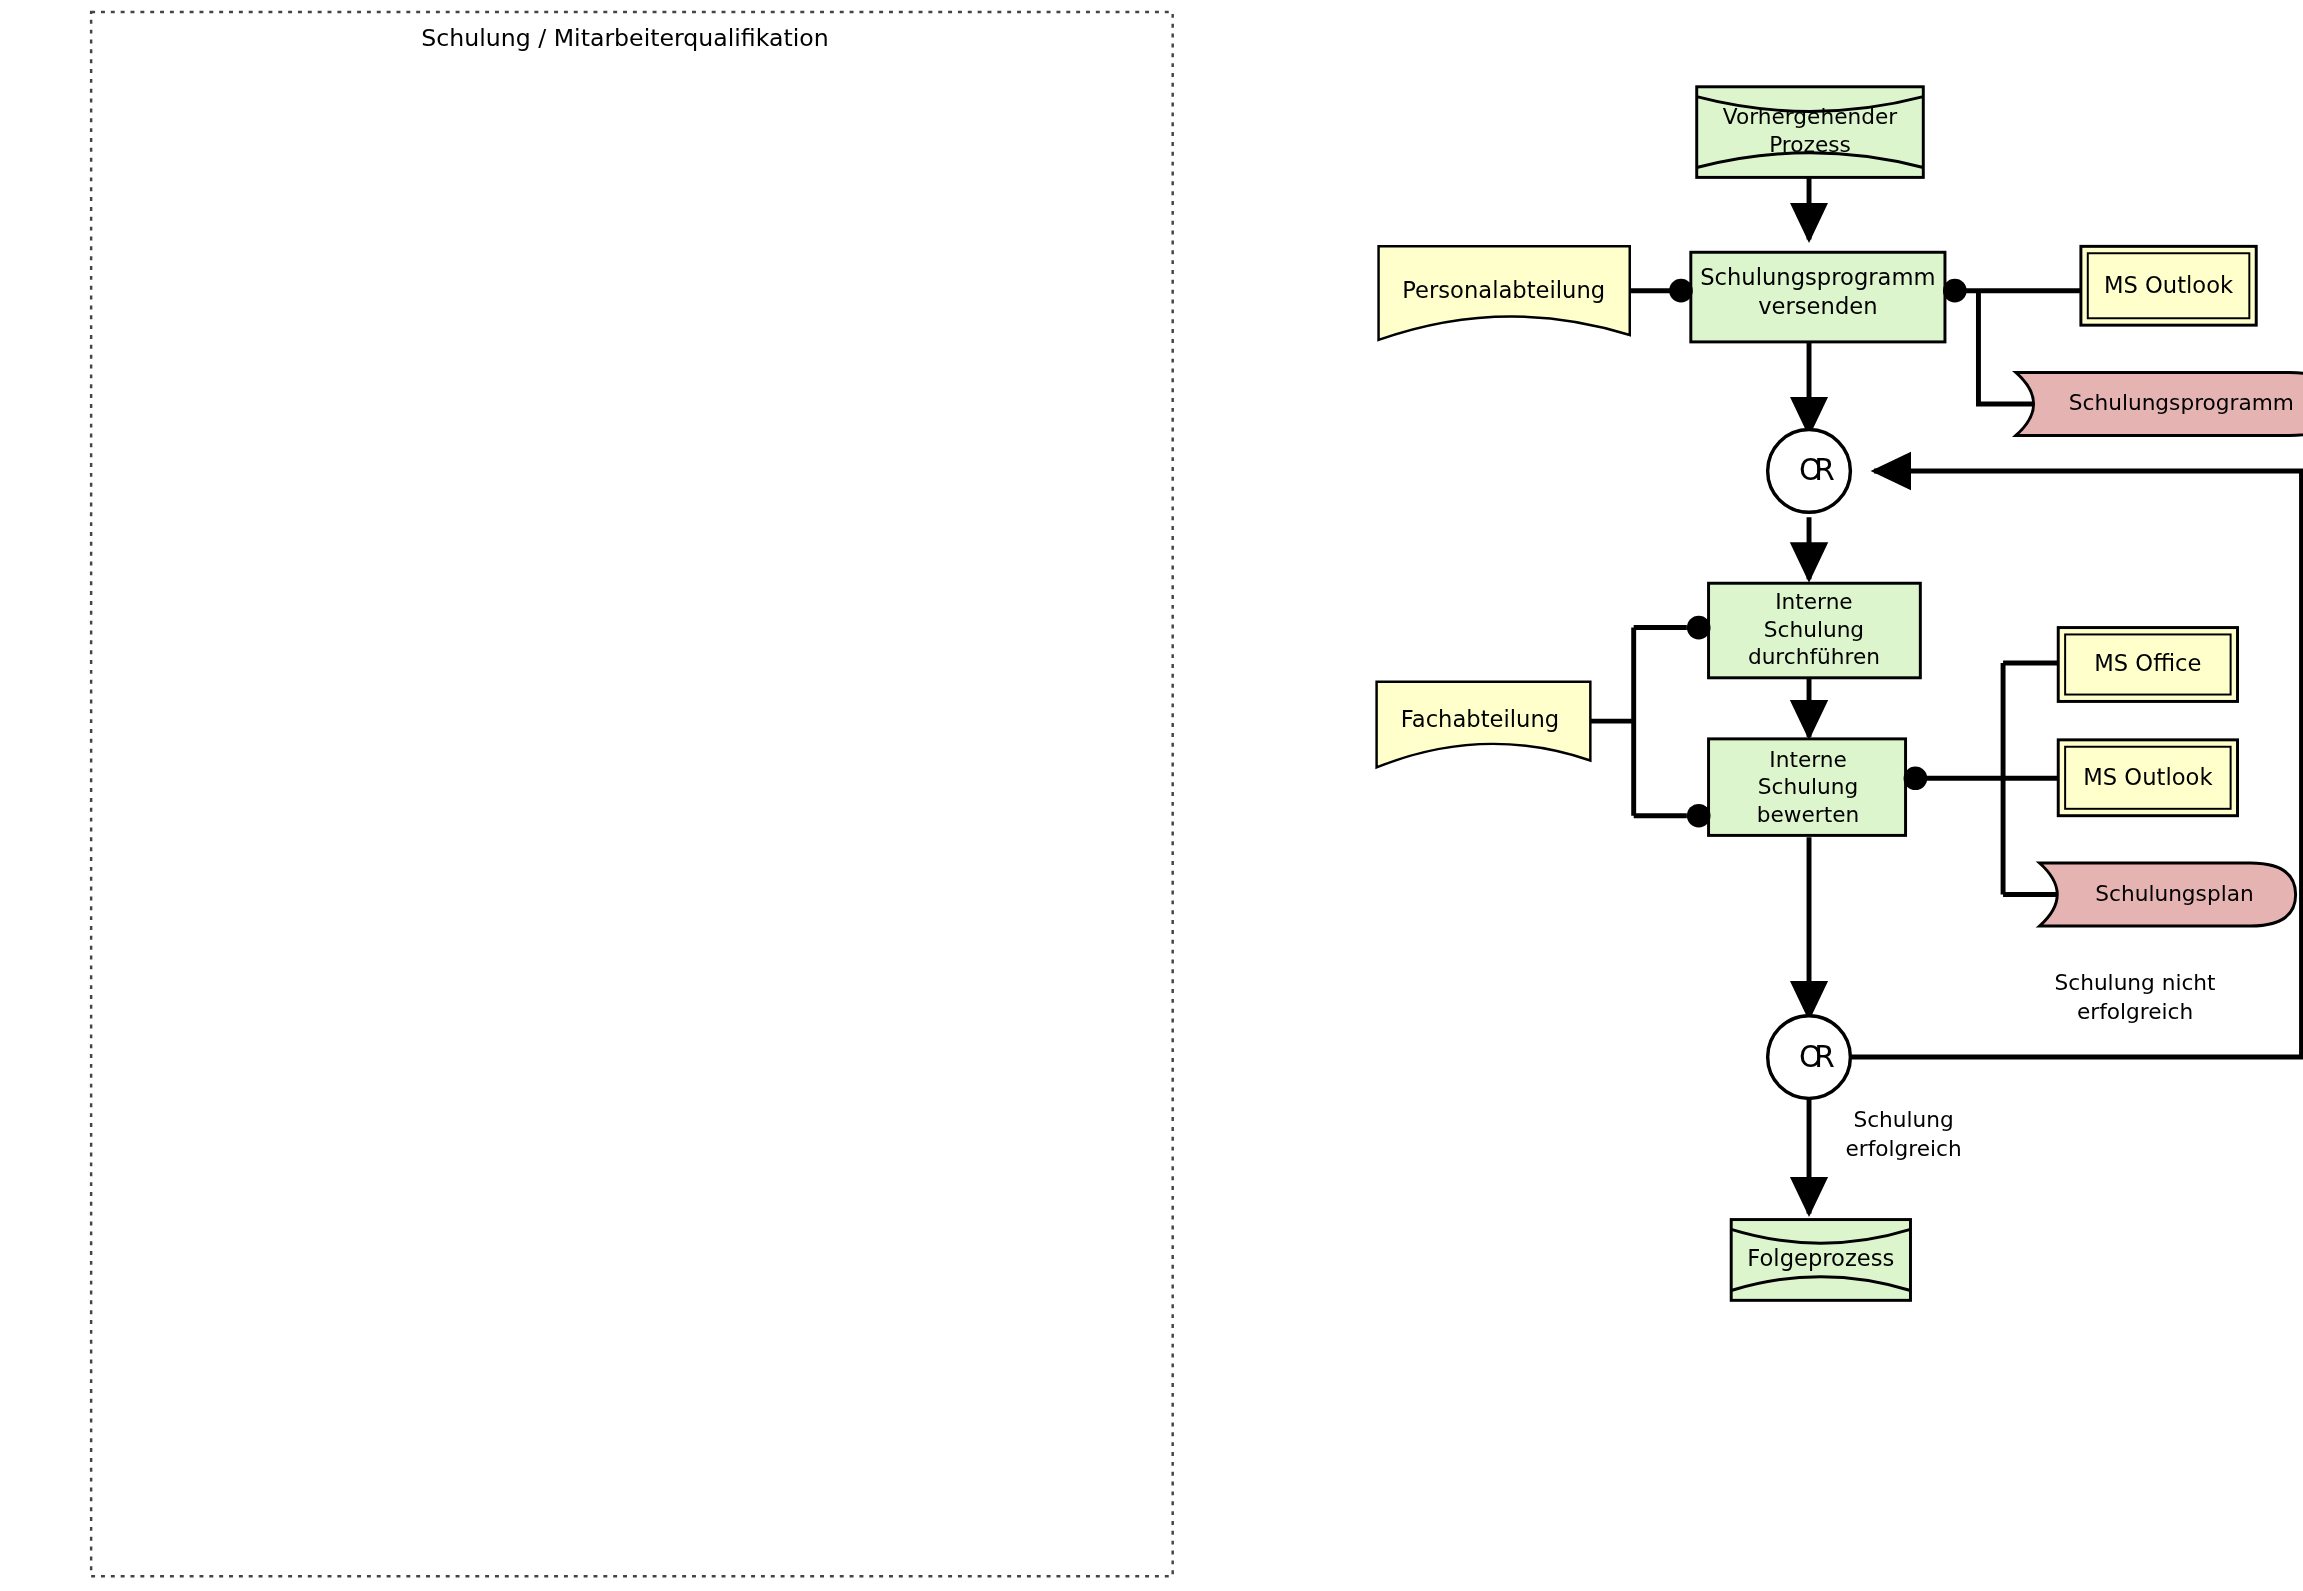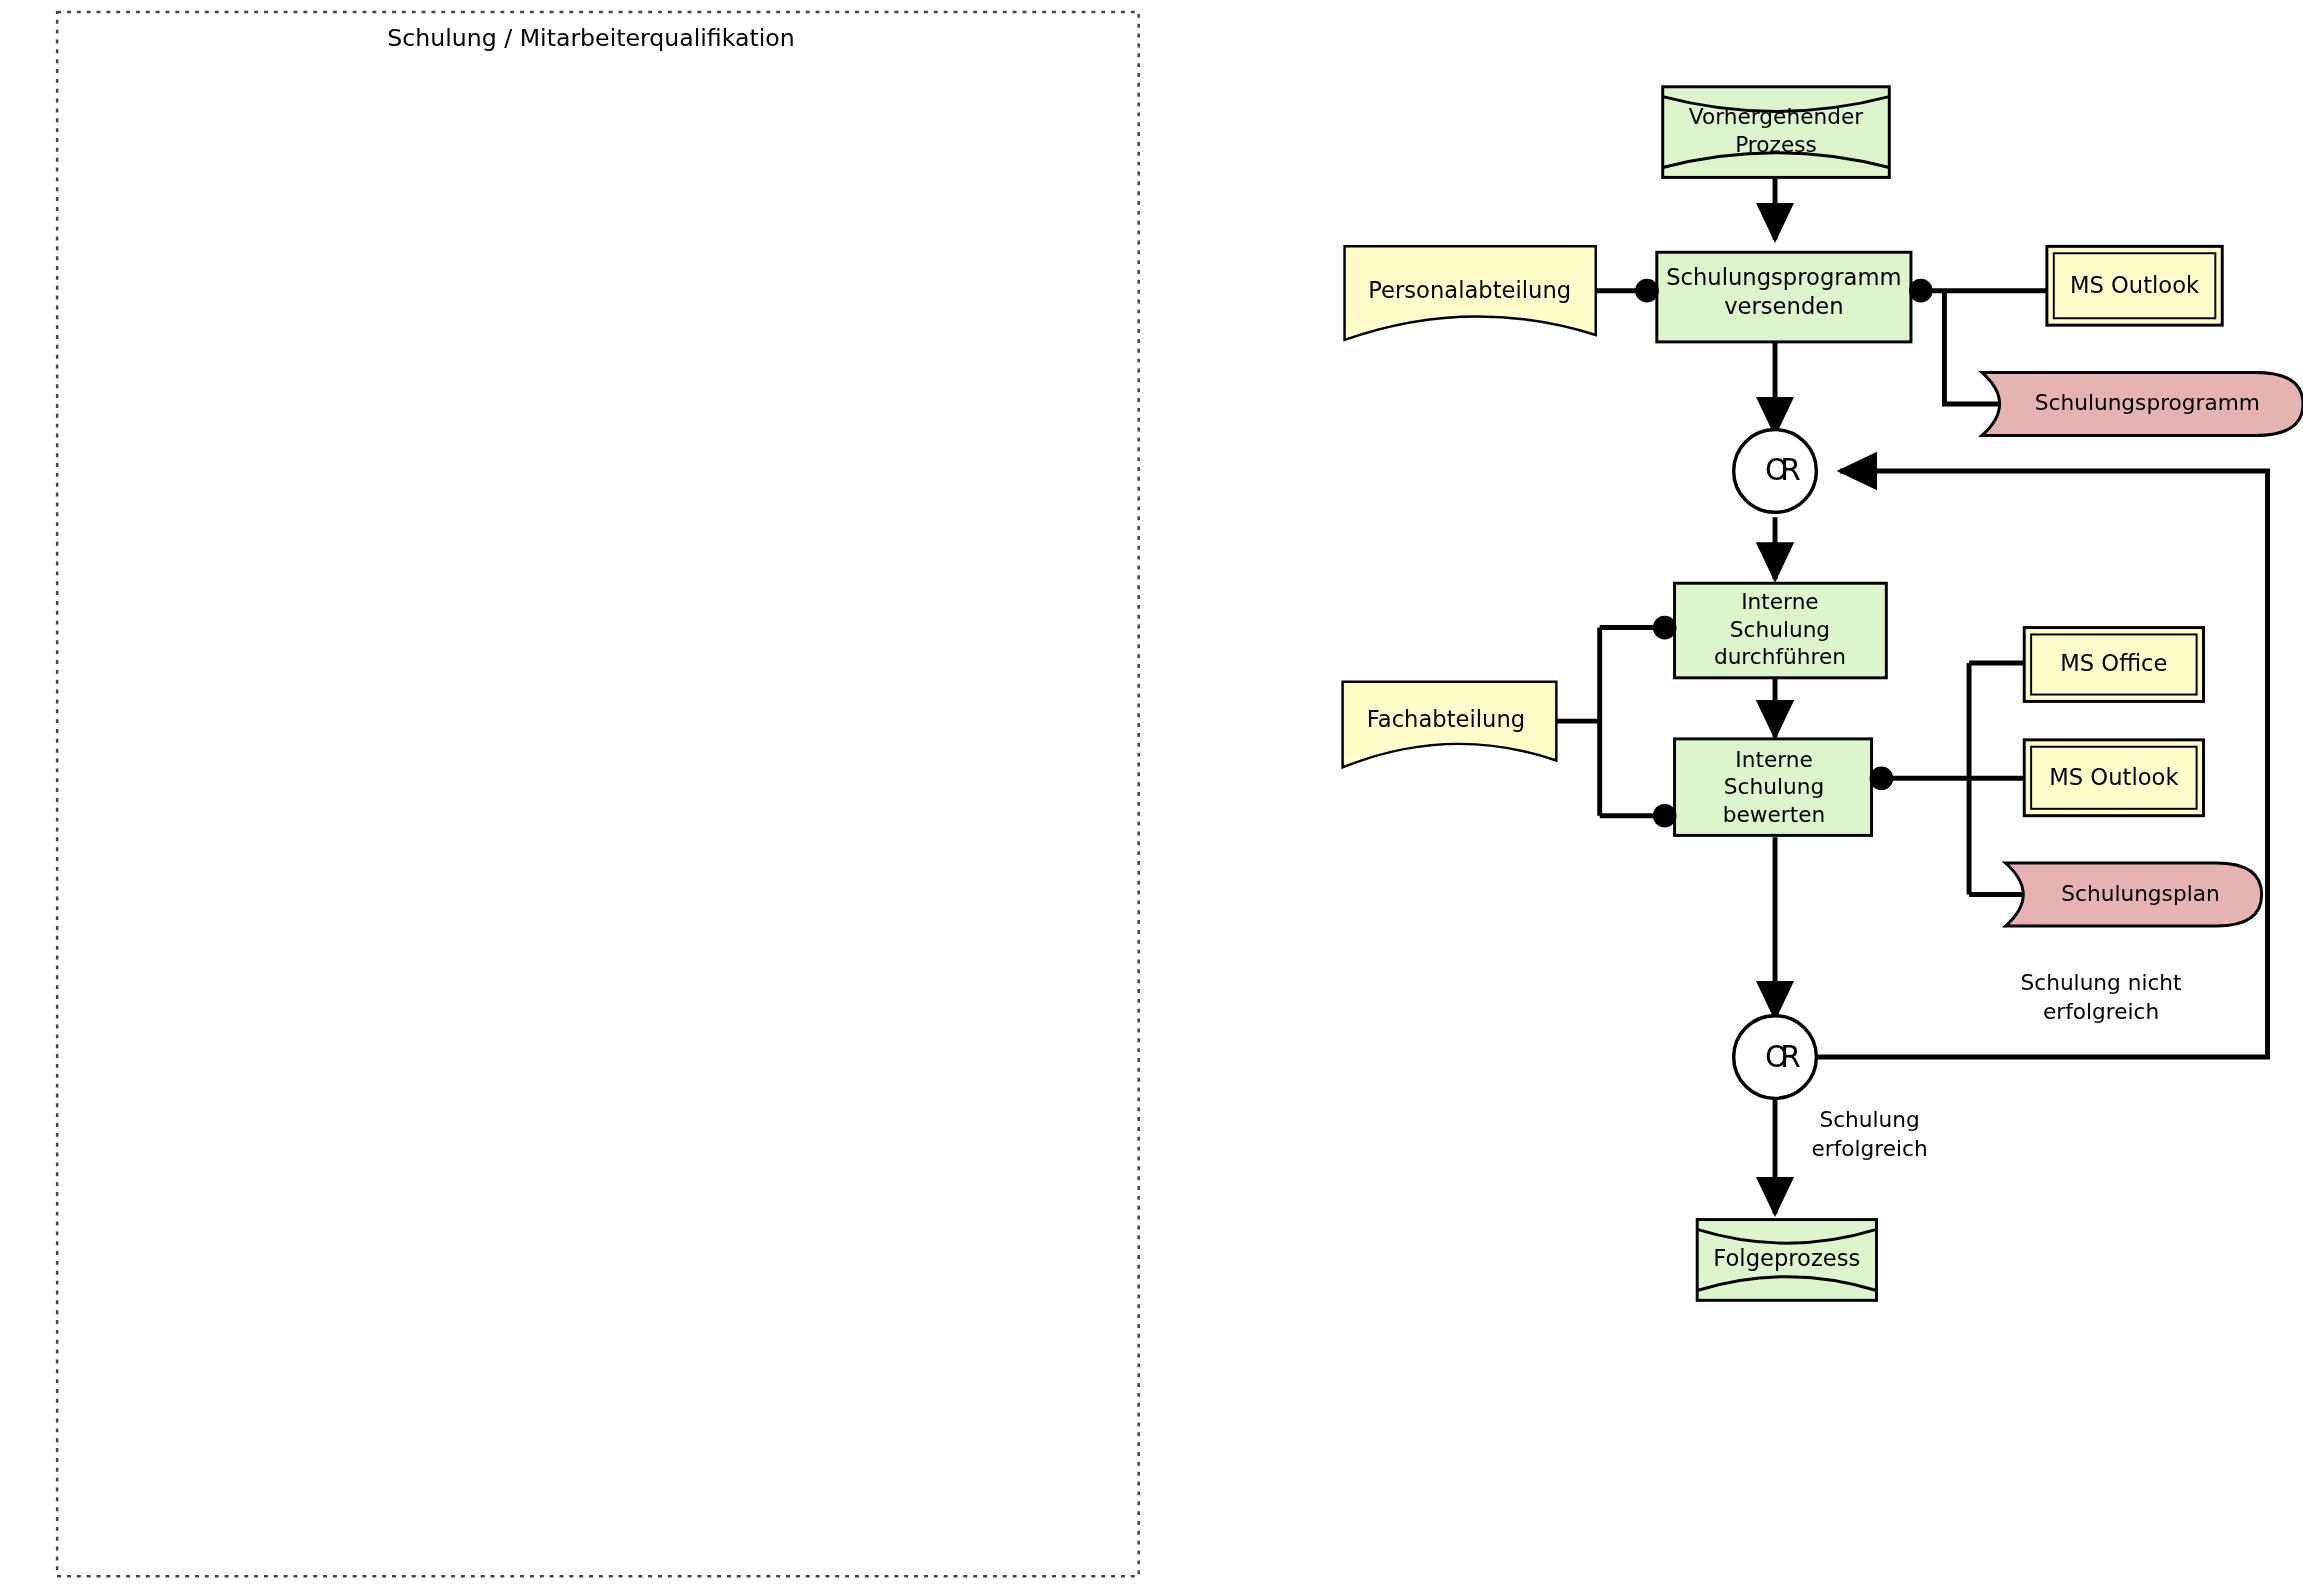--- a/index.html
+++ b/index.html
@@ -12,20 +12,21 @@
     height: 1592px;
     position: relative;
     font-family: "DejaVu Sans", sans-serif;
     overflow: hidden;
   }
   #canvas {
     position: absolute;
     left: 0; top: 0;
     width: 2084px;
     height: 1592px;
+    padding-left: 34px;
   }
   svg { display: block; }
   .shape-label {
     font-family: "DejaVu Sans", sans-serif;
     fill: #000000;
     text-anchor: middle;
     dominant-baseline: middle;
   }
   .lbl-22 { font-size: 22px; }
   .lbl-23 { font-size: 23px; }

